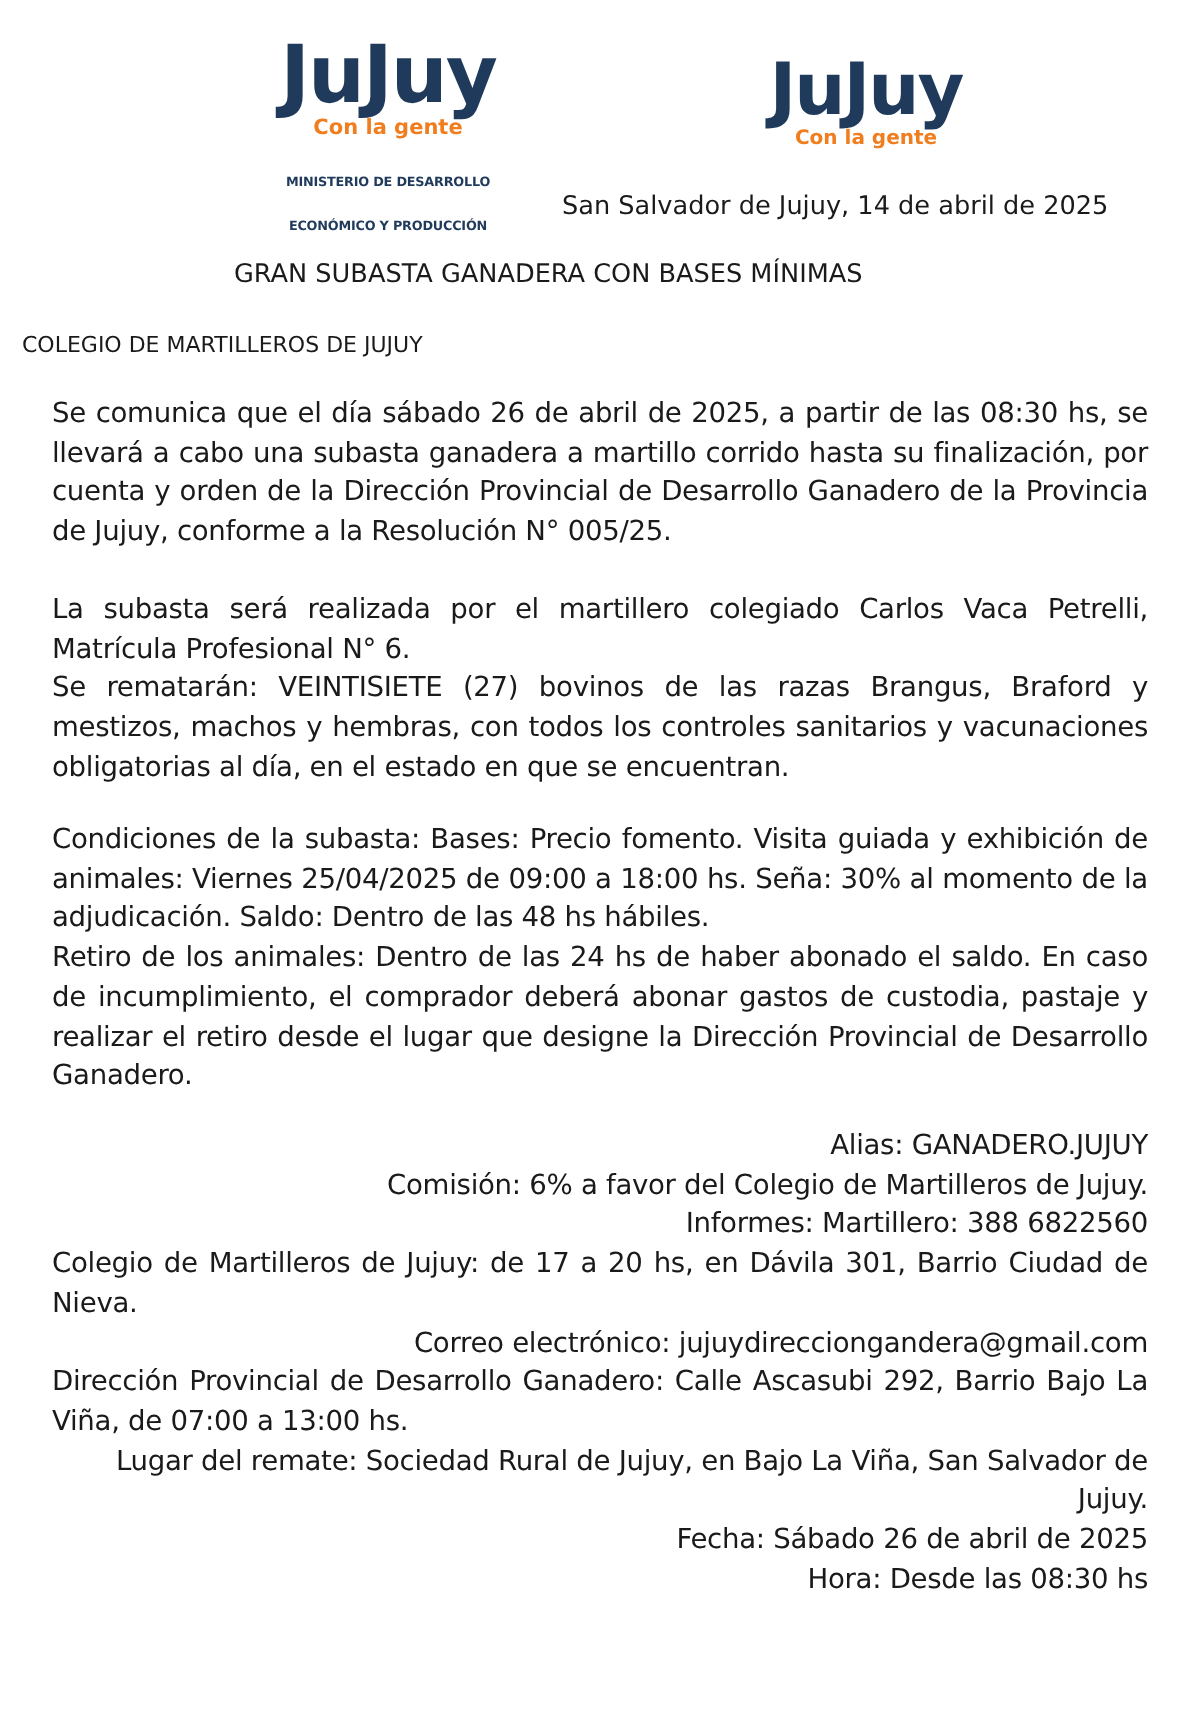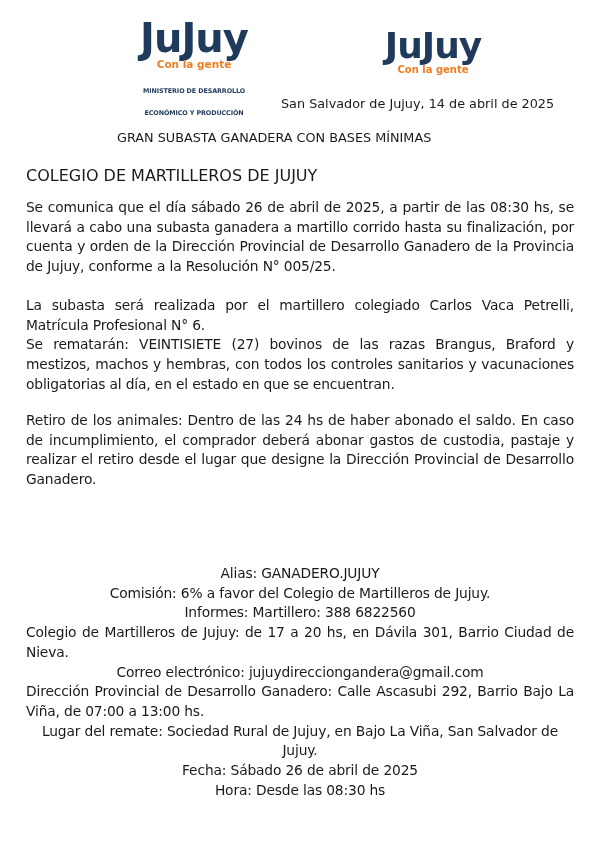--- a/index.html
+++ b/index.html
@@ -58,40 +58,40 @@
     }
     .title {
       position: absolute;
       left: 117px;
       top: 130px;
       font-size: 12.8px;
       white-space: nowrap;
     }
     .org {
       position: absolute;
-      left: 26px;
+      left: 11px;
       top: 166px;
-      font-size: 16px;
+      font-size: 11px;
       white-space: nowrap;
     }
     .body-text {
       position: absolute;
       left: 26px;
       width: 548px;
       font-size: 13.8px;
       line-height: 19.7px;
       text-align: justify;
       letter-spacing: -0.15px;
     }
     .body-text p { margin: 0; }
     .p1 { top: 198px; }
     .p2 { top: 296px; }
     .p3 { top: 411px; }
     .p4 { top: 564px; }
-    .left { text-align: center; }
+    .left { text-align: right; }
   </style>
 </head>
 <body>
 
 <div class="logo logo-left">
   <span class="logo-word">JuJuy</span>
   <span class="logo-tag">Con la gente</span>
   <span class="logo-ministry">MINISTERIO DE DESARROLLO</span>
   <span class="logo-ministry" style="margin-top:14px">ECONÓMICO Y PRODUCCIÓN</span>
 </div>
@@ -110,20 +110,21 @@
 <div class="body-text p1">
   <p>Se comunica que el día sábado 26 de abril de 2025, a partir de las 08:30 hs, se llevará a cabo una subasta ganadera a martillo corrido hasta su finalización, por cuenta y orden de la Dirección Provincial de Desarrollo Ganadero de la Provincia de Jujuy, conforme a la Resolución N° 005/25.</p>
 </div>
 
 <div class="body-text p2">
   <p>La subasta será realizada por el martillero colegiado Carlos Vaca Petrelli, Matrícula Profesional N° 6.</p>
   <p>Se rematarán: VEINTISIETE (27) bovinos de las razas Brangus, Braford y mestizos, machos y hembras, con todos los controles sanitarios y vacunaciones obligatorias al día, en el estado en que se encuentran.</p>
 </div>
 
 <div class="body-text p3">
+  <p>Condiciones de la subasta: Bases: Precio fomento. Visita guiada y exhibición de animales: Viernes 25/04/2025 de 09:00 a 18:00 hs. Seña: 30% al momento de la adjudicación. Saldo: Dentro de las 48 hs hábiles.</p>
   <p>Retiro de los animales: Dentro de las 24 hs de haber abonado el saldo. En caso de incumplimiento, el comprador deberá abonar gastos de custodia, pastaje y realizar el retiro desde el lugar que designe la Dirección Provincial de Desarrollo Ganadero.</p>
 </div>
 
 <div class="body-text p4">
   <p class="left">Alias: GANADERO.JUJUY</p>
   <p class="left">Comisión: 6% a favor del Colegio de Martilleros de Jujuy.</p>
   <p class="left">Informes: Martillero: 388 6822560</p>
   <p>Colegio de Martilleros de Jujuy: de 17 a 20 hs, en Dávila 301, Barrio Ciudad de Nieva.</p>
   <p class="left">Correo electrónico: jujuydirecciongandera@gmail.com</p>
   <p>Dirección Provincial de Desarrollo Ganadero: Calle Ascasubi 292, Barrio Bajo La Viña, de 07:00 a 13:00 hs.</p>

